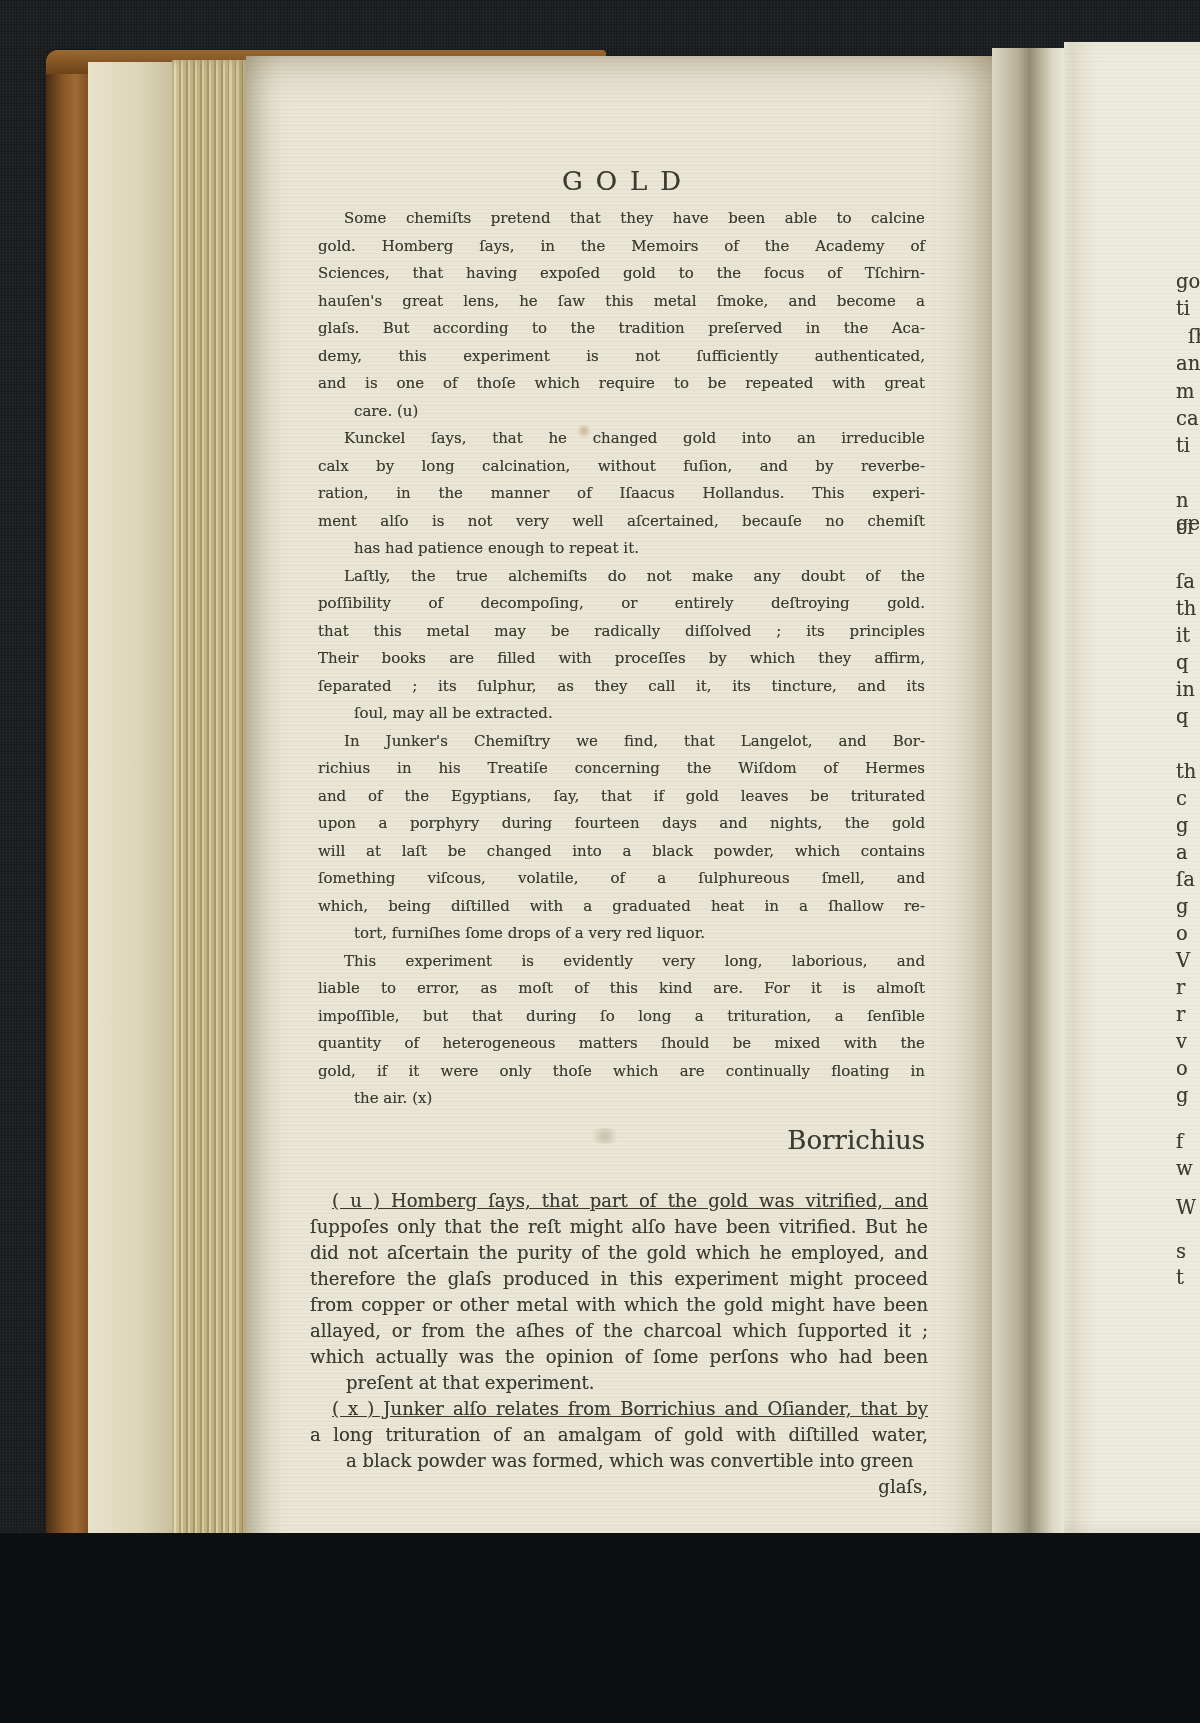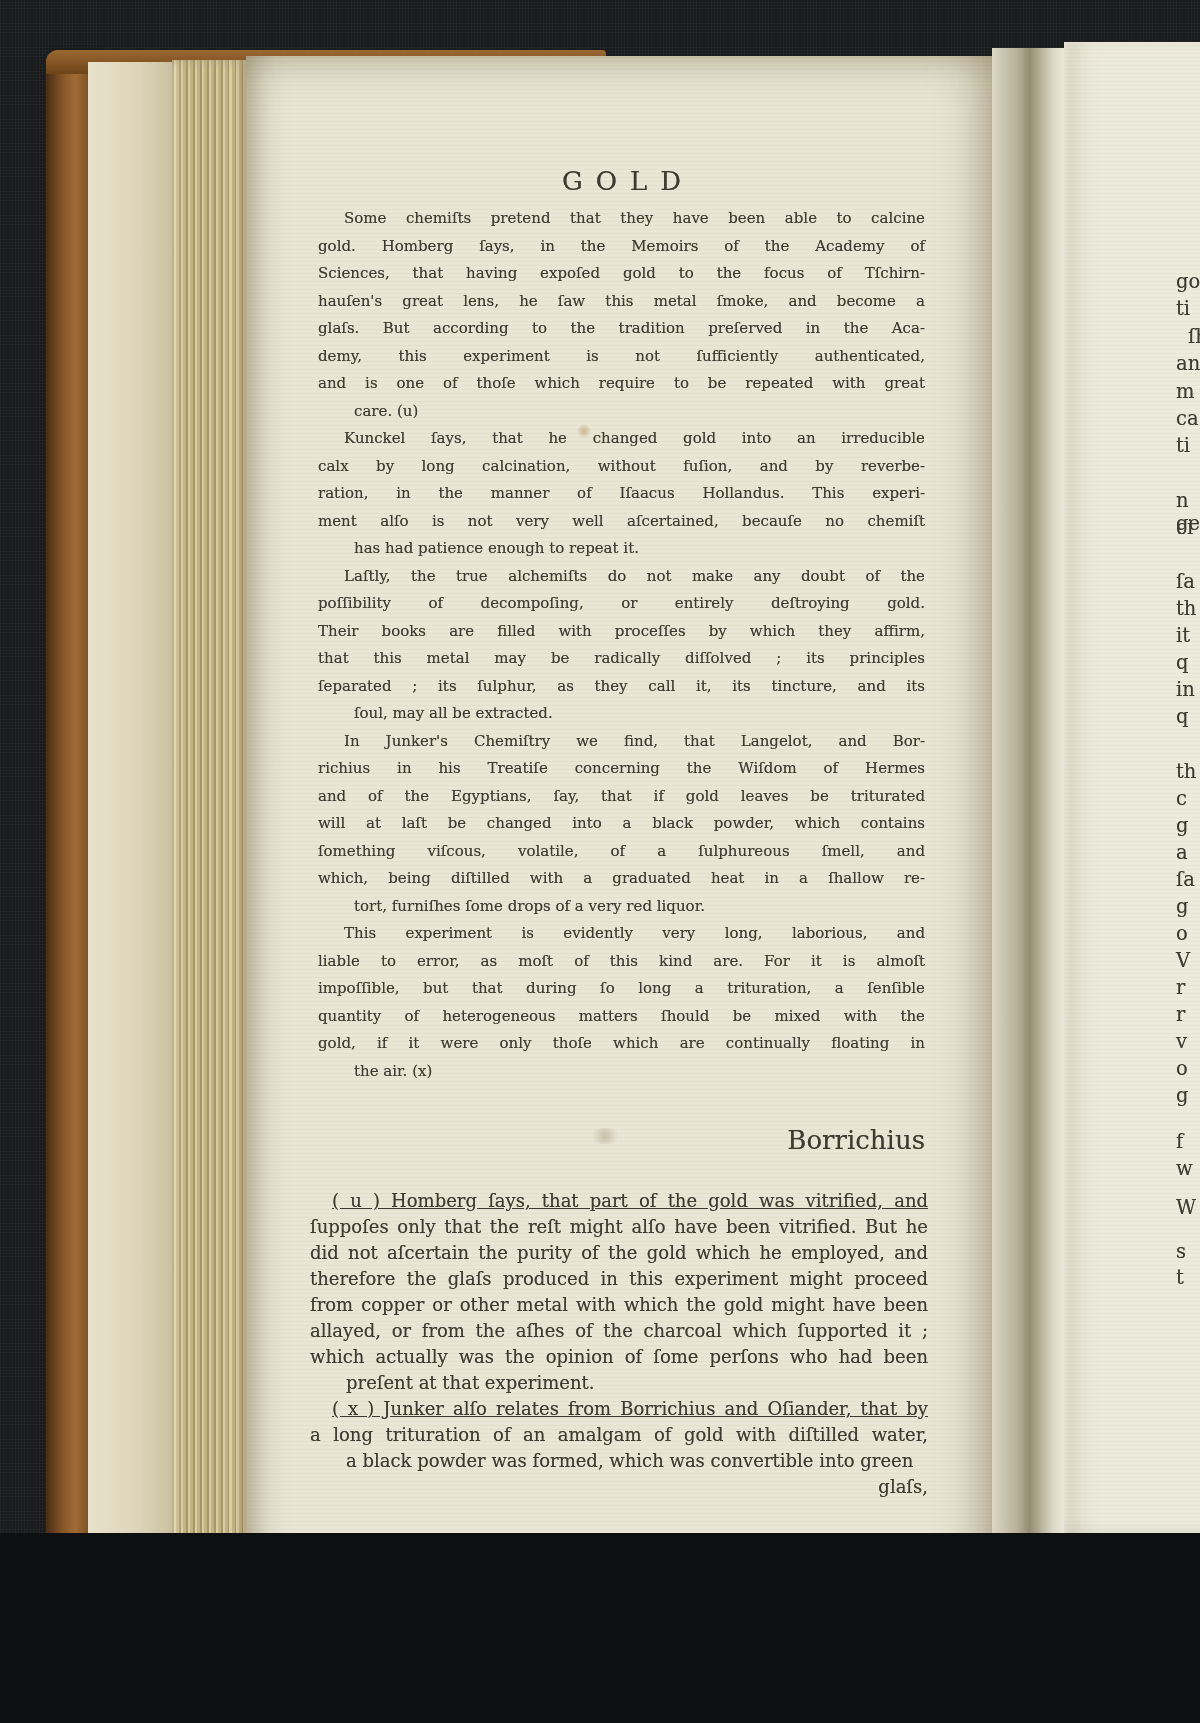--- a/index.html
+++ b/index.html
@@ -145,29 +145,30 @@
         <div class="para">
           <div class="line first">Kunckel ſays, that he changed gold into an irreducible</div>
           <div class="line">calx by long calcination, without fuſion, and by reverbe-</div>
           <div class="line">ration, in the manner of Iſaacus Hollandus. This experi-</div>
           <div class="line">ment alſo is not very well aſcertained, becauſe no chemiſt</div>
           <div class="line last">has had patience enough to repeat it.</div>
         </div>
         <div class="para">
           <div class="line first">Laſtly, the true alchemiſts do not make any doubt of the</div>
           <div class="line">poſſibility of decompoſing, or entirely deſtroying gold.</div>
+          <div class="line">that this metal may be radically diſſolved ; its principles</div>
           <div class="line">Their books are filled with proceſſes by which they affirm,</div>
-          <div class="line">that this metal may be radically diſſolved ; its principles</div>
           <div class="line">ſeparated ; its ſulphur, as they call it, its tincture, and its</div>
           <div class="line last">ſoul, may all be extracted.</div>
         </div>
         <div class="para">
           <div class="line first">In Junker's Chemiſtry we find, that Langelot, and Bor-</div>
           <div class="line">richius in his Treatiſe concerning the Wiſdom of Hermes</div>
           <div class="line">and of the Egyptians, ſay, that if gold leaves be triturated</div>
+          <div class="line">upon a porphyry during fourteen days and nights, the gold</div>
           <div class="line">will at laſt be changed into a black powder, which contains</div>
           <div class="line">ſomething viſcous, volatile, of a ſulphureous ſmell, and</div>
           <div class="line">which, being diſtilled with a graduated heat in a ſhallow re-</div>
           <div class="line last">tort, furniſhes ſome drops of a very red liquor.</div>
         </div>
         <div class="para">
           <div class="line first">This experiment is evidently very long, laborious, and</div>
           <div class="line">liable to error, as moſt of this kind are. For it is almoſt</div>
           <div class="line">impoſſible, but that during ſo long a trituration, a ſenſible</div>
           <div class="line">quantity of heterogeneous matters ſhould be mixed with the</div>

